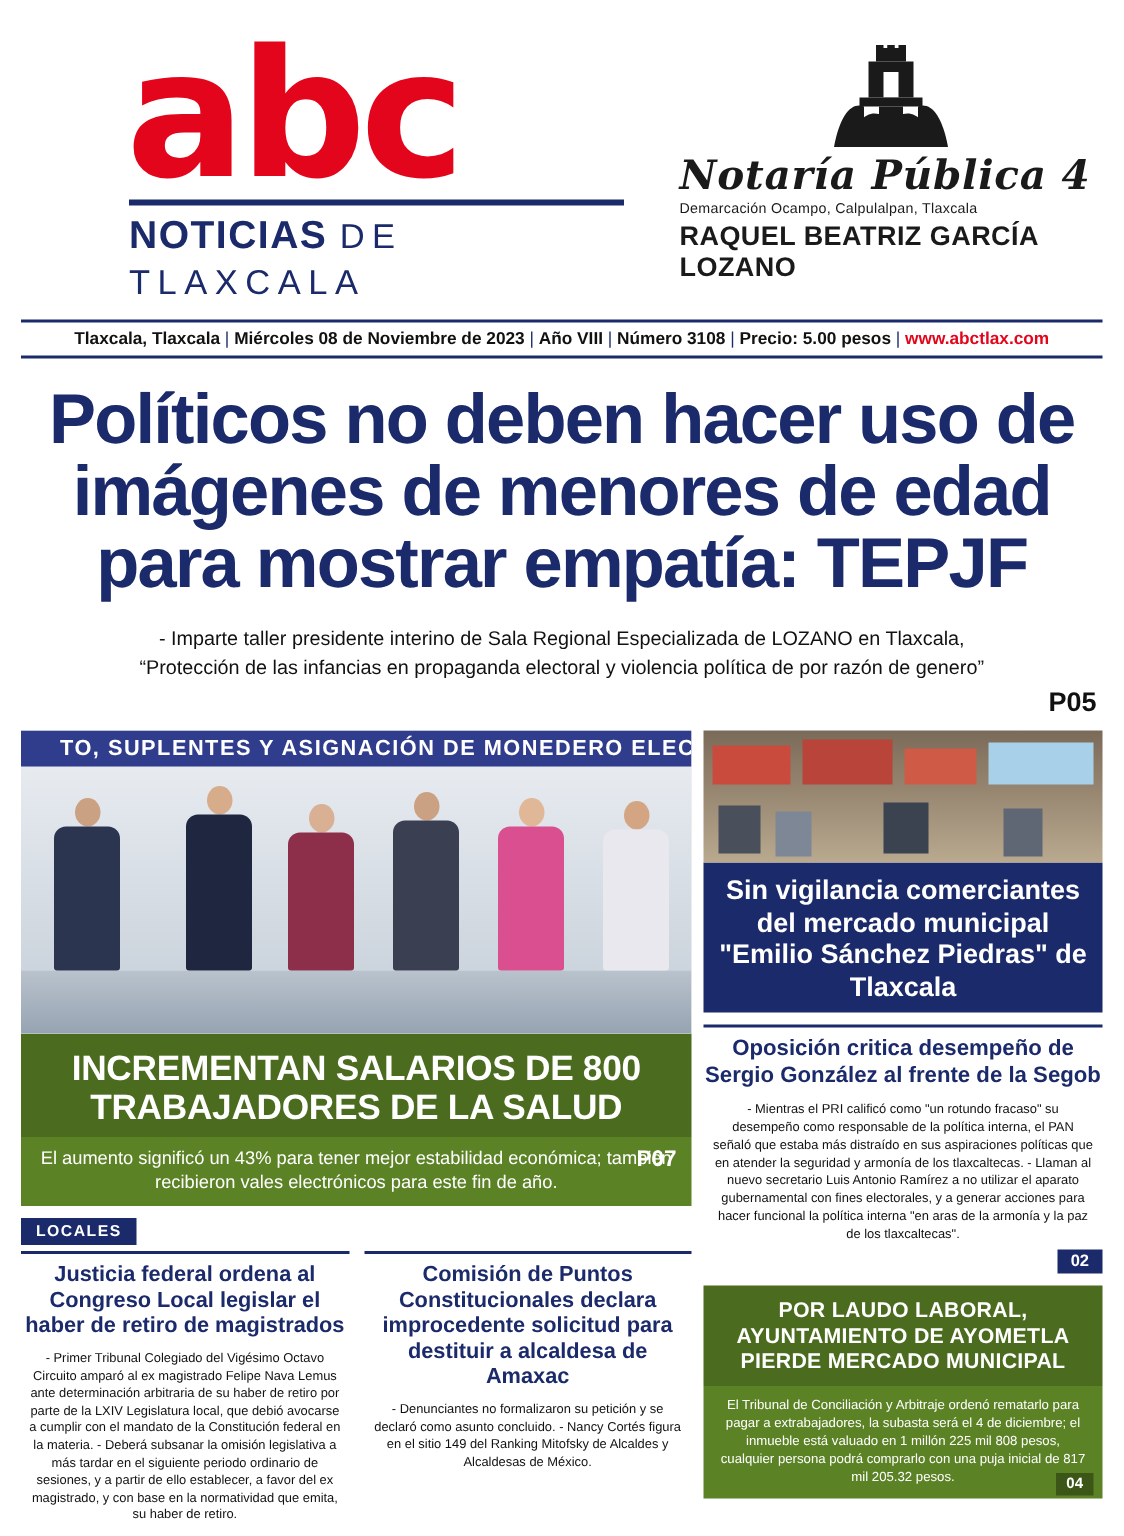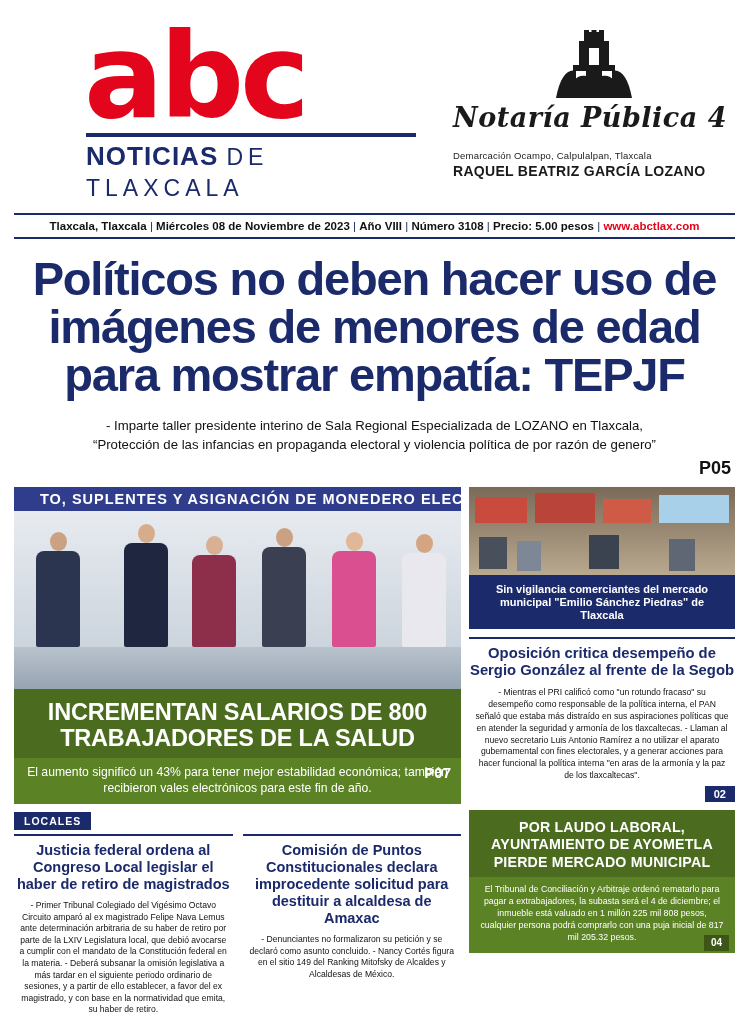--- a/index.html
+++ b/index.html
@@ -39,22 +39,22 @@
   .notaria { width: 282px; padding-top: 4px; color: #1a1a1a; }
   .notaria .crest { display: block; margin: 0 auto 2px; }
   .notaria-title {
     font-family: "DejaVu Serif", serif;
     font-style: italic;
     font-size: 27px;
     font-weight: bold;
     letter-spacing: 0.5px;
     white-space: nowrap;
   }
-  .notaria-demarc { font-size: 9.5px; letter-spacing: 0.2px; margin-top: 17px; }
-  .notaria-name { font-size: 14px; font-weight: bold; letter-spacing: 0.3px; margin-top: 2px; }
+  .notaria-demarc { font-size: 9.5px; letter-spacing: 0.2px; margin-top: 1px; }
+  .notaria-name { font-size: 18px; font-weight: bold; letter-spacing: 0.3px; margin-top: 2px; }
 
   
   .datebar {
     border-top: 2px solid #1b2a6b;
     border-bottom: 2px solid #1b2a6b;
     margin-top: 10px;
     padding: 5px 0;
     text-align: center;
     font-size: 11.5px;
     font-weight: bold;
@@ -114,21 +114,21 @@
   .two-col { display: flex; gap: 10px; margin-top: 4px; }
   .story { width: 219px; border-top: 2px solid #1b2a6b; padding-top: 6px; position: relative; padding-bottom: 22px; }
   .story h3 { text-align: center; color: #1b2a6b; font-size: 14.5px; line-height: 1.18; font-weight: bold; }
   .story p { font-size: 8.6px; line-height: 1.35; text-align: center; margin-top: 7px; color: #111; padding: 0 4px; }
   .pgbadge { position: absolute; right: 0; bottom: 0; background: #1b2a6b; color: #fff; font-size: 11px; font-weight: bold; padding: 2px 9px; }
 
   
   .rphoto { width: 100%; height: 88px; background: linear-gradient(#7a6a58, #b9a98f); position: relative; overflow: hidden; }
   .rphoto .stall { position: absolute; background: #d9534f; }
   .rblock-blue { background: #1b2a6b; color: #fff; text-align: center; padding: 8px 10px 6px; }
-  .rblock-blue h3 { font-size: 11px; line-height: 1.2; font-weight: bold; }
+  .rblock-blue h3 { font-size: 18px; line-height: 1.2; font-weight: bold; }
   .rblock-lightblue { background: #2d57a8; color: #fff; font-size: 9px; line-height: 1.35; text-align: center; padding: 6px 10px 8px; position: relative; }
   .rblock-lightblue .pg { position: absolute; right: 6px; bottom: 2px; background: #1b2a6b; padding: 1px 7px; font-weight: bold; font-size: 10px; }
 
   .rstory { border-top: 2px solid #1b2a6b; margin-top: 8px; padding-top: 6px; position: relative; padding-bottom: 20px; }
   .rstory h3 { text-align: center; color: #1b2a6b; font-size: 14.8px; line-height: 1.2; font-weight: bold; }
   .rstory p { font-size: 8.6px; line-height: 1.38; text-align: center; margin-top: 7px; color: #111; padding: 0 6px; }
 
   .green-box { background: #4b6b1f; color: #fff; text-align: center; margin-top: 8px; padding: 9px 10px 6px; }
   .green-box h3 { font-size: 14.2px; line-height: 1.22; font-weight: bold; letter-spacing: 0.2px; }
   .green-box-sub { background: #5c8226; color: #fff; font-size: 8.8px; line-height: 1.38; text-align: center; padding: 6px 10px 9px; position: relative; }

